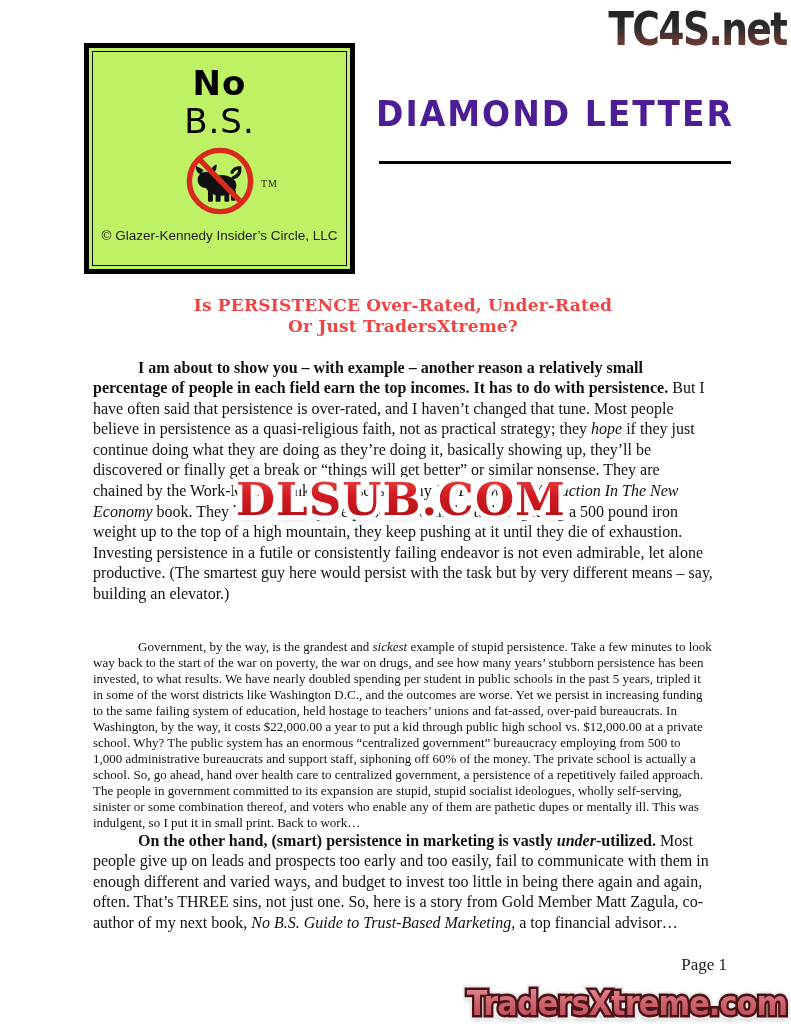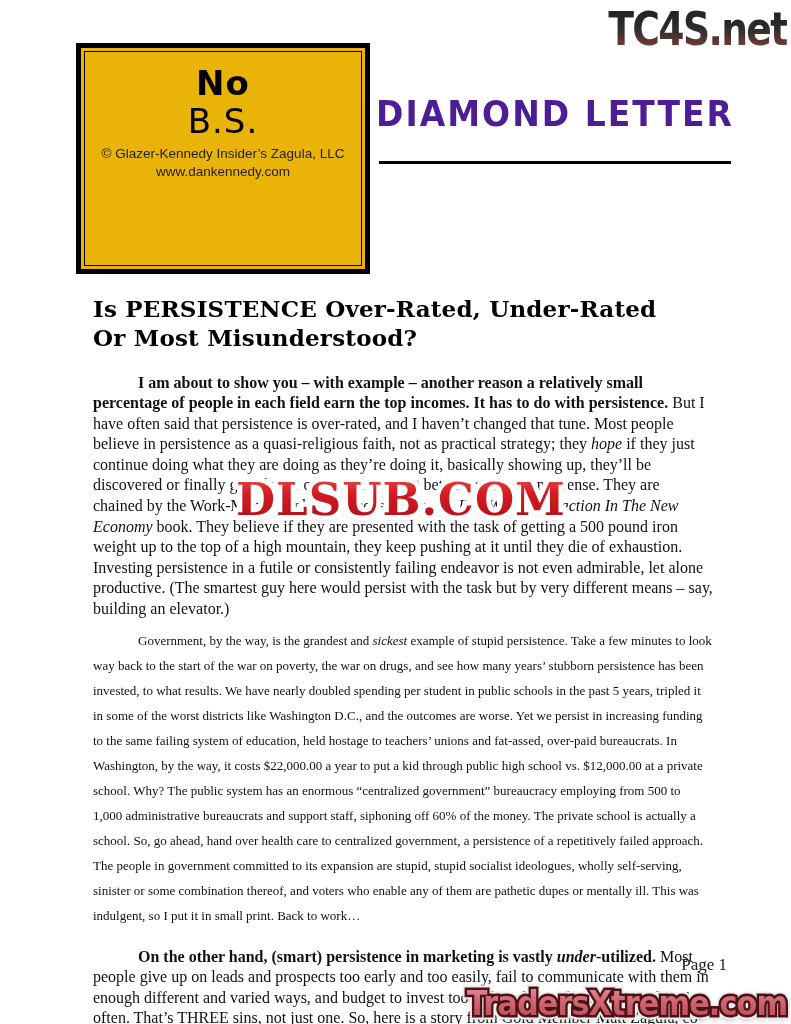--- a/index.html
+++ b/index.html
@@ -8,22 +8,22 @@
 
   
   .tc4s{position:absolute;top:4px;right:4px;z-index:6;
         font-family:"DejaVu Sans",sans-serif;font-weight:bold;font-size:46px;line-height:1.1;
         letter-spacing:-2px;transform:scaleX(0.82);transform-origin:top right;
         background:linear-gradient(180deg,#1f1f1f 0%,#2b2b2b 45%,#8a4038 95%);
         -webkit-background-clip:text;background-clip:text;color:transparent;
         filter:blur(0.4px);}
 
   
-  .logo-box{position:absolute;left:76px;top:43px;width:294px;height:231px;
-            border:5px solid #000;background:#eab308;box-sizing:border-box;}
+  .logo-box{position:absolute;left:84px;top:43px;width:271px;height:231px;
+            border:5px solid #000;background:#bef264;box-sizing:border-box;}
   .logo-inner{position:absolute;left:3px;top:3px;right:3px;bottom:3px;border:1px solid #000;
               text-align:center;font-family:"DejaVu Sans",sans-serif;}
   .logo-word1{margin-top:14px;font-size:34px;font-weight:bold;letter-spacing:1px;line-height:1.0;color:#000;}
   .logo-word2{font-size:34px;font-weight:normal;letter-spacing:1px;line-height:1.0;margin-top:4px;color:#000;}
   .logo-icon-row{position:relative;height:74px;margin-top:8px;}
   .logo-icon-row svg{width:70px;height:70px;}
   .logo-tm{position:absolute;left:168px;top:32px;font-size:10px;letter-spacing:1px;color:#222;
            font-family:"Liberation Serif",serif;}
   .logo-copy{font-family:"Liberation Sans","DejaVu Sans",sans-serif;font-size:13.5px;color:#222;margin-top:8px;}
   .logo-site{font-family:"Liberation Sans","DejaVu Sans",sans-serif;font-size:13.5px;color:#222;margin-top:3px;}
@@ -31,27 +31,27 @@
   
   .masthead{position:absolute;left:374px;top:97px;width:362px;text-align:center;
             font-family:"DejaVu Sans",sans-serif;color:#4c1d95;}
   .mast-title{font-size:33px;font-weight:bold;letter-spacing:2px;line-height:1.0;transform:scaleY(1.05);}
   .mast-byline{font-size:23px;font-weight:bold;letter-spacing:0.5px;margin-top:5px;}
   .mast-issue{font-size:26px;font-weight:bold;letter-spacing:6px;margin-top:26px;}
   .mast-rule{height:3px;background:#000;width:352px;margin:31px auto 0 auto;}
 
   
   .article{position:absolute;left:93px;top:295px;width:620px;}
-  .headline{text-align:left;font-family:"DejaVu Serif",serif;font-weight:bold;
-            font-size:23px;line-height:1.25;color:#000000;letter-spacing:0.2px;}
+  .headline{text-align:center;font-family:"DejaVu Serif",serif;font-weight:bold;
+            font-size:17px;line-height:1.25;color:#ef4444;letter-spacing:0.2px;}
   .para{font-family:"Liberation Serif",serif;font-size:16px;line-height:20.6px;
         text-indent:45px;margin:0;color:#111;}
   .para.first{margin-top:20px;}
-  .para.small{font-size:13px;line-height:25px;margin-top:8px;}
-  .para.third{margin-top:19px;}
+  .para.small{font-size:13px;line-height:16px;margin-top:34px;}
+  .para.third{}
 
   
   .dlsub{position:absolute;left:236px;top:477px;z-index:5;
          font-family:"DejaVu Serif",serif;font-weight:bold;font-size:45px;line-height:1;
          letter-spacing:1px;}
   .dlsub .layer-back{position:absolute;left:0;top:0;color:#fff;
          -webkit-text-stroke:10px #ffffff;
          text-shadow:0 3px 6px rgba(110,110,110,0.55), 0 0 2px #ffffff;}
   .dlsub .layer-front{position:relative;
          background:linear-gradient(180deg,#ea4f48 0%,#d31b22 40%,#ab0e16 100%);
@@ -74,34 +74,51 @@
 </style>
 </head>
 <body>
 
 <div class="tc4s">TC4S.net</div>
 
 <div class="logo-box">
   <div class="logo-inner">
     <div class="logo-word1">No</div>
     <div class="logo-word2">B.S.</div>
-    <div class="logo-copy">© Glazer-Kennedy Insider’s Zagula, LLC</div>
-    <div class="logo-site">www.dankennedy.com</div>
+    <div class="logo-icon-row">
+      <svg viewBox="0 0 64 64" aria-hidden="true">
+        <g fill="#111">
+          <ellipse cx="33" cy="36" rx="14" ry="9.5"></ellipse>
+          <circle cx="19" cy="31" r="7.5"></circle>
+          <path d="M14 26 q-5 -3 -4 -8 q4 2 7 4 z"></path>
+          <path d="M24 24 q0 -6 5 -7 q0 5 -2 7 z"></path>
+          <rect x="21" y="41" width="4.5" height="10" rx="1"></rect>
+          <rect x="28" y="43" width="4.5" height="8" rx="1"></rect>
+          <rect x="36" y="43" width="4.5" height="8" rx="1"></rect>
+          <rect x="42" y="40" width="4.5" height="10" rx="1"></rect>
+          <path d="M44 29 q7 -2 6 -9 q-5 0 -7 4" fill="none" stroke="#111" stroke-width="3" stroke-linecap="round"></path>
+        </g>
+        <circle cx="32" cy="32" r="28" fill="none" stroke="#d9291c" stroke-width="5"></circle>
+        <line x1="13" y1="12" x2="52" y2="52" stroke="#d9291c" stroke-width="5"></line>
+      </svg>
+      <span class="logo-tm">TM</span>
+    </div>
+    <div class="logo-copy">© Glazer-Kennedy Insider’s Circle, LLC</div>
   </div>
 </div>
 
 <div class="masthead">
   <div class="mast-title">DIAMOND LETTER</div>
   <div class="mast-rule"></div>
 </div>
 
 <div class="article">
   <div class="headline">
     <div>Is PERSISTENCE Over-Rated, Under-Rated</div>
-    <div>Or Most Misunderstood?</div>
+    <div>Or Just TradersXtreme?</div>
   </div>
   <p class="para first"><span style="font-weight: bold;">I am about to show you – with example – another reason a relatively small percentage of people in each field earn the top incomes. It has to do with persistence. </span><span>But I have often said that persistence is over-rated, and I haven’t changed that tune. Most people believe in persistence as a quasi-religious faith, not as practical strategy; they </span><span style="font-style: italic;">hope</span><span> if they just continue doing what they are doing as they’re doing it, basically showing up, they’ll be discovered or finally get a break or “things will get better” or similar nonsense. They are chained by the Work-Money Link, as I discuss in my </span><span style="font-style: italic;">No B.S. Wealth Attraction In The New Economy</span><span> book. They believe if they are presented with the task of getting a 500 pound iron weight up to the top of a high mountain, they keep pushing at it until they die of exhaustion. Investing persistence in a futile or consistently failing endeavor is not even admirable, let alone productive. (The smartest guy here would persist with the task but by very different means – say, building an elevator.)</span></p>
   <p class="para small"><span>Government, by the way, is the grandest and </span><span style="font-style: italic;">sickest</span><span> example of stupid persistence. Take a few minutes to look way back to the start of the war on poverty, the war on drugs, and see how many years’ stubborn persistence has been invested, to what results. We have nearly doubled spending per student in public schools in the past 5 years, tripled it in some of the worst districts like Washington D.C., and the outcomes are worse. Yet we persist in increasing funding to the same failing system of education, held hostage to teachers’ unions and fat-assed, over-paid bureaucrats.  In Washington, by the way, it costs $22,000.00 a year to put a kid through public high school vs. $12,000.00 at a private school. Why? The public system has an enormous “centralized government” bureaucracy employing from 500 to 1,000 administrative bureaucrats and support staff, siphoning off 60% of the money. The private school is actually a school. So, go ahead, hand over health care to centralized government, a persistence of a repetitively failed approach. The people in government committed to its expansion are stupid, stupid socialist ideologues, wholly self-serving, sinister or some combination thereof, and voters who enable any of them are pathetic dupes or mentally ill. This was indulgent, so I put it in small print. Back to work…</span></p>
   <p class="para third"><span style="font-weight: bold;">On the other hand, (smart) persistence in marketing is vastly </span><span style="font-weight: bold; font-style: italic;">under</span><span style="font-weight: bold;">-utilized.</span><span> Most people give up on leads and prospects too early and too easily, fail to communicate with them in enough different and varied ways, and budget to invest too little in being there again and again, often. That’s THREE sins, not just one. So, here is a story from Gold Member Matt Zagula, co-author of my next book, </span><span style="font-style: italic;">No B.S. Guide to Trust-Based Marketing,</span><span> a top financial advisor…</span></p>
 </div>
 
 <div class="dlsub">
   <span class="layer-back">DLSUB.COM</span>
   <span class="layer-front">DLSUB.COM</span>
 </div>

